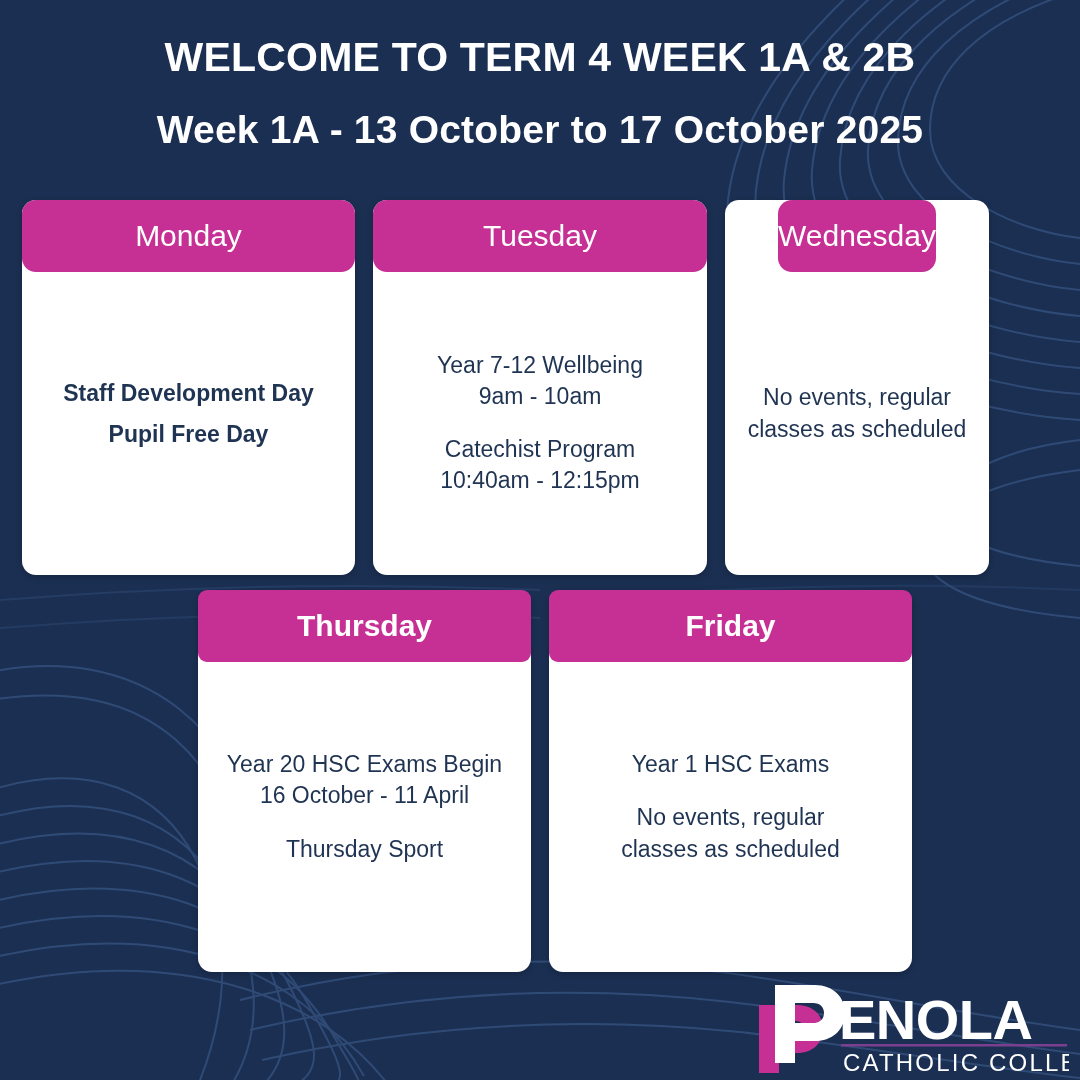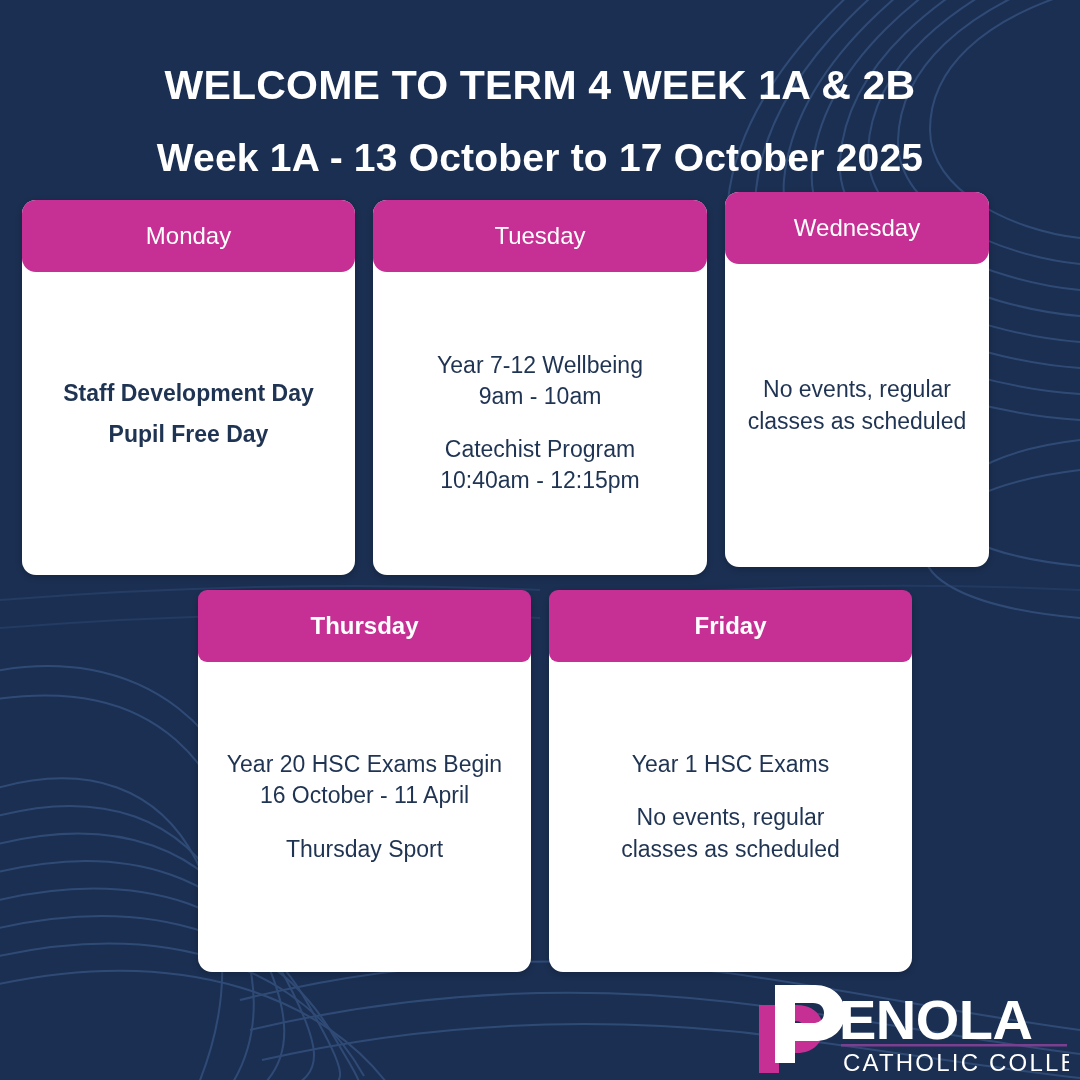--- a/index.html
+++ b/index.html
@@ -25,26 +25,26 @@
     inset: 0;
     width: 1080px;
     height: 1080px;
     pointer-events: none;
     z-index: 0;
   }
 
   
   .header-block {
     position: absolute;
-    top: 12px;
+    top: 0;
     left: 0;
     width: 1080px;
     z-index: 3;
     text-align: center;
-    padding-top: 48px;
+    padding-top: 32px;
   }
   .title-main {
     color: #ffffff;
     font-size: 41px;
     font-weight: bold;
     letter-spacing: 0.2px;
     line-height: 1.22;
     margin: 0;
   }
   .title-sub {
@@ -69,21 +69,21 @@
   }
   .card-header {
     position: relative;
     height: 72px;
     background: #c62f94;
     border-radius: 14px;
     display: flex;
     align-items: center;
     justify-content: center;
     color: #ffffff;
-    font-size: 24px;
+    font-size: 30px;
     line-height: 1;
     z-index: 2;
     flex: none;
   }
   .card-header.bold { font-weight: bold; border-radius: 9px; }
   .card-body {
     flex: 1;
     display: flex;
     align-items: center;
     justify-content: center;
@@ -94,21 +94,21 @@
     line-height: 1.35;
   }
   .card-body.bold { font-weight: bold; font-size: 23px; line-height: 1.75; }
   .body-inner { width: 100%; }
   .para { margin: 0; }
   .para + .para { margin-top: 22px; }
 
   
   #card-mon  { left: 22px;  top: 200px; width: 333px; height: 375px; }
   #card-tue  { left: 373px; top: 200px; width: 334px; height: 375px; gap: 19px; }
-  #card-wed  { left: 725px; top: 192px; width: 264px; height: 375px; }
+  #card-wed  { left: 725px; top: 200px; width: 264px; height: 375px; align-items: center; }
   
   #card-thu  { left: 198px; top: 590px; width: 333px; height: 382px; }
   #card-fri  { left: 549px; top: 590px; width: 363px; height: 382px; }
 
   
   .logo {
     position: absolute;
     left: 757px;
     top: 983px;
     width: 312px;

